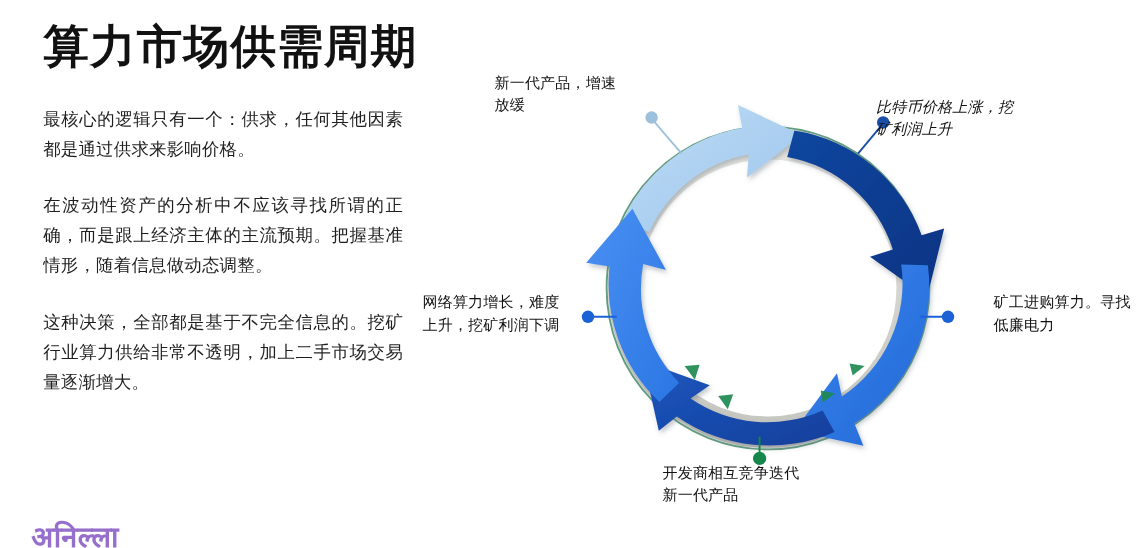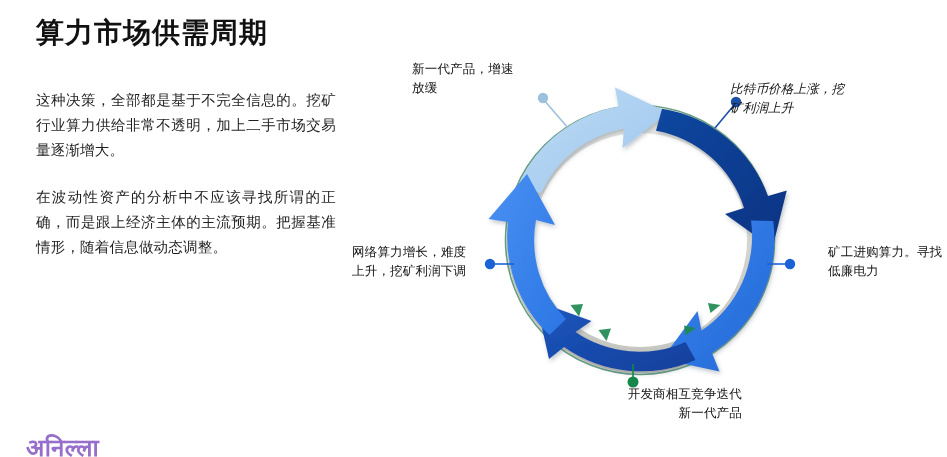--- a/index.html
+++ b/index.html
@@ -14,21 +14,21 @@
     overflow: hidden;
     font-family: "Liberation Sans", "DejaVu Sans", sans-serif;
     color: #1a1a1a;
   }
 
   
   #slide-title {
     position: absolute;
     left: 36px;
     top: 14px;
-    font-size: 28px;
+    font-size: 38px;
     font-weight: 700;
     letter-spacing: 1px;
     color: #111111;
     white-space: nowrap;
   }
   #body-copy {
     position: absolute;
     left: 36px;
     top: 88px;
     width: 300px;
@@ -69,31 +69,32 @@
     position: absolute;
     font-size: 12.5px;
     line-height: 19px;
     color: #111111;
     letter-spacing: .2px;
     white-space: pre-line;
   }
   #callout-demand-drop   { left: 412px; top: 60px;  width: 150px; }
   #callout-btc-price     { left: 730px; top: 80px;  width: 150px; font-style: italic; }
   #callout-miner-buy     { left: 792px; top: 243px; width: 150px; margin-left: 36px; }
-  #callout-dev-compete   { left: 552px; top: 385px; width: 190px; text-align: right; }
+  #callout-dev-compete   { left: 552px; top: 385px; width: 190px; text-align: left; }
   #callout-hashrate-grow { left: 352px; top: 243px; width: 150px; text-align: left; }
 </style>
 </head>
 <body>
 
 <div id="slide-title">算力市场供需周期</div>
 
 <div id="body-copy">
+  <p class="para">最核心的逻辑只有一个：供求，任何其他因素都是通过供求来影响价格。</p>
+  <p class="para">在波动性资产的分析中不应该寻找所谓的正确，而是跟上经济主体的主流预期。把握基准情形，随着信息做动态调整。</p>
   <p class="para">这种决策，全部都是基于不完全信息的。挖矿行业算力供给非常不透明，加上二手市场交易量逐渐增大。</p>
-  <p class="para">在波动性资产的分析中不应该寻找所谓的正确，而是跟上经济主体的主流预期。把握基准情形，随着信息做动态调整。</p>
 </div>
 
 <div id="watermark">अनिल्ला</div>
 
 <div id="cycle-diagram">
   <svg width="336" height="336" viewBox="0 0 336 336" xmlns="http://www.w3.org/2000/svg">
     <defs>
       <filter id="softshadow" x="-25%" y="-25%" width="150%" height="150%">
         <feDropShadow dx="1.5" dy="2.5" stdDeviation="2.2" flood-color="#5a6a78" flood-opacity="0.38"></feDropShadow>
       </filter>

